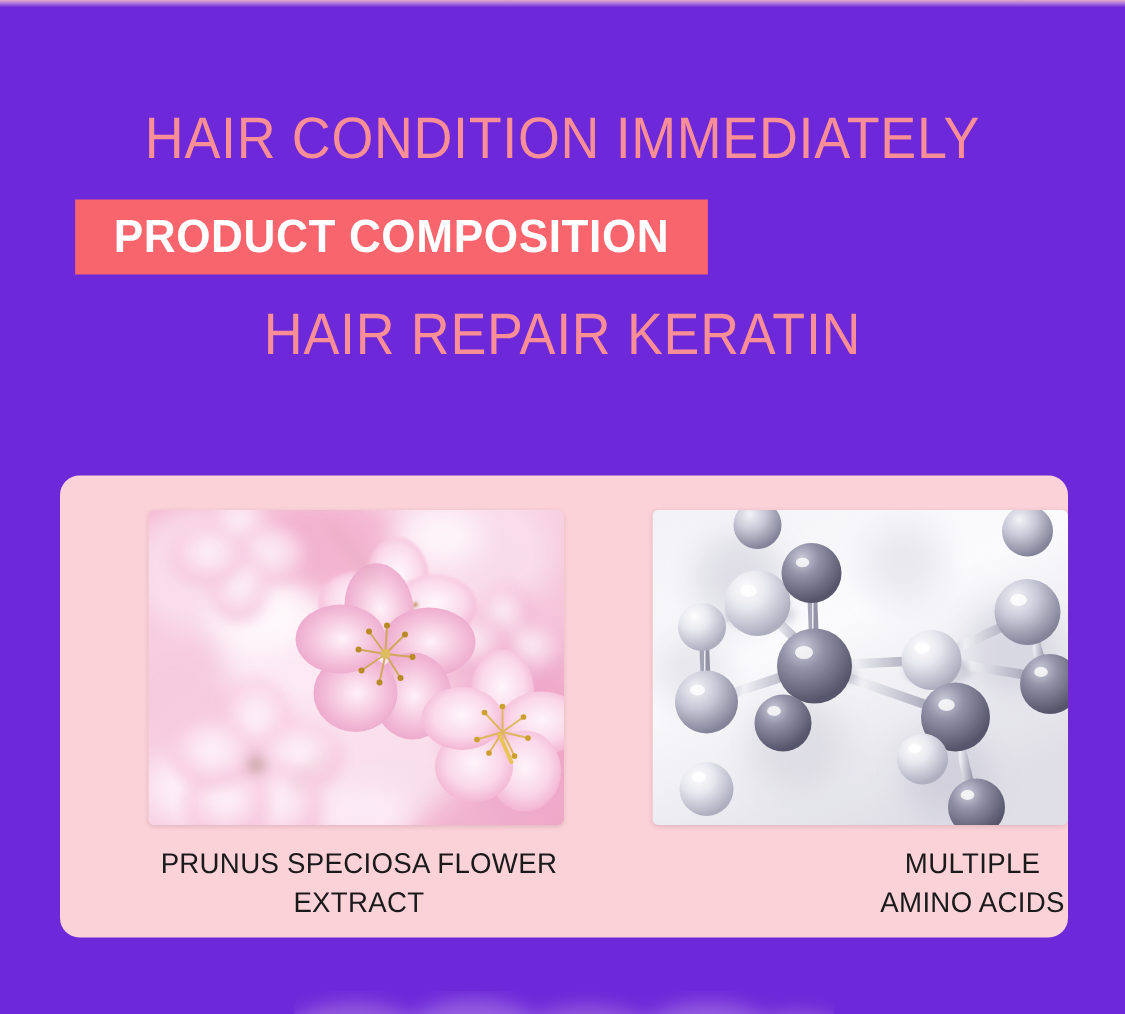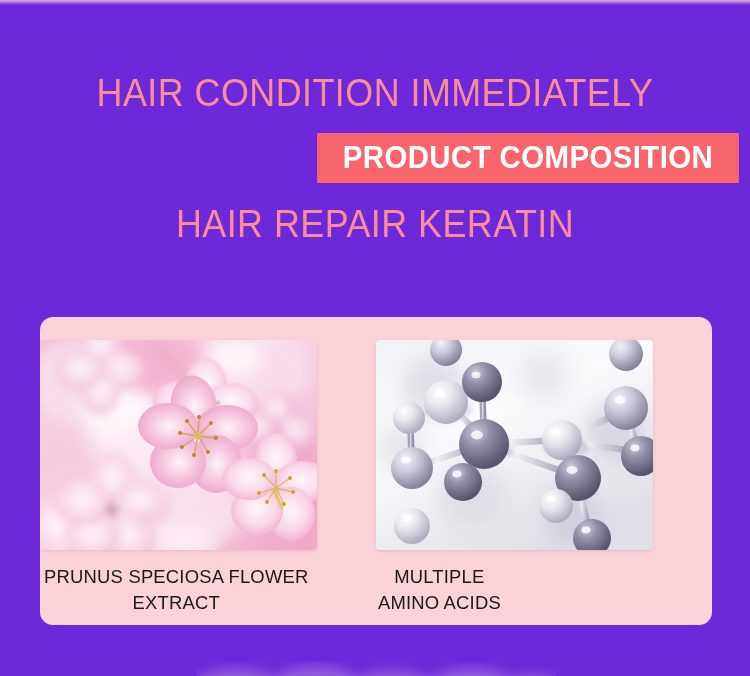--- a/index.html
+++ b/index.html
@@ -47,21 +47,21 @@
     font-weight: 400;
     letter-spacing: 0.5px;
     color: #fa8e96;
     transform: scaleX(0.92);
     transform-origin: center center;
     white-space: nowrap;
   }
   .banner-wrap {
     margin-top: 20px;
     display: flex;
-    justify-content: flex-end;
+    justify-content: flex-start;
     margin-left: 39px;
   }
   .banner {
     background: #f9656c;
     color: #ffffff;
     font-size: 31px;
     font-weight: 700;
     letter-spacing: 0.4px;
     line-height: 50px;
     height: 50px;
@@ -89,21 +89,21 @@
     left: 0;
     top: 0;
     width: 100%;
     height: 100%;
     display: flex;
   }
   .ingredient {
     flex: 1 1 50%;
     display: flex;
     flex-direction: column;
-    align-items: flex-start;
+    align-items: flex-end;
     padding-top: 23px;
   }
   .thumb {
     width: 277px;
     height: 210px;
     border-radius: 4px;
     overflow: hidden;
     position: relative;
     box-shadow: 0 1px 3px rgba(150,100,110,0.22);
   }

